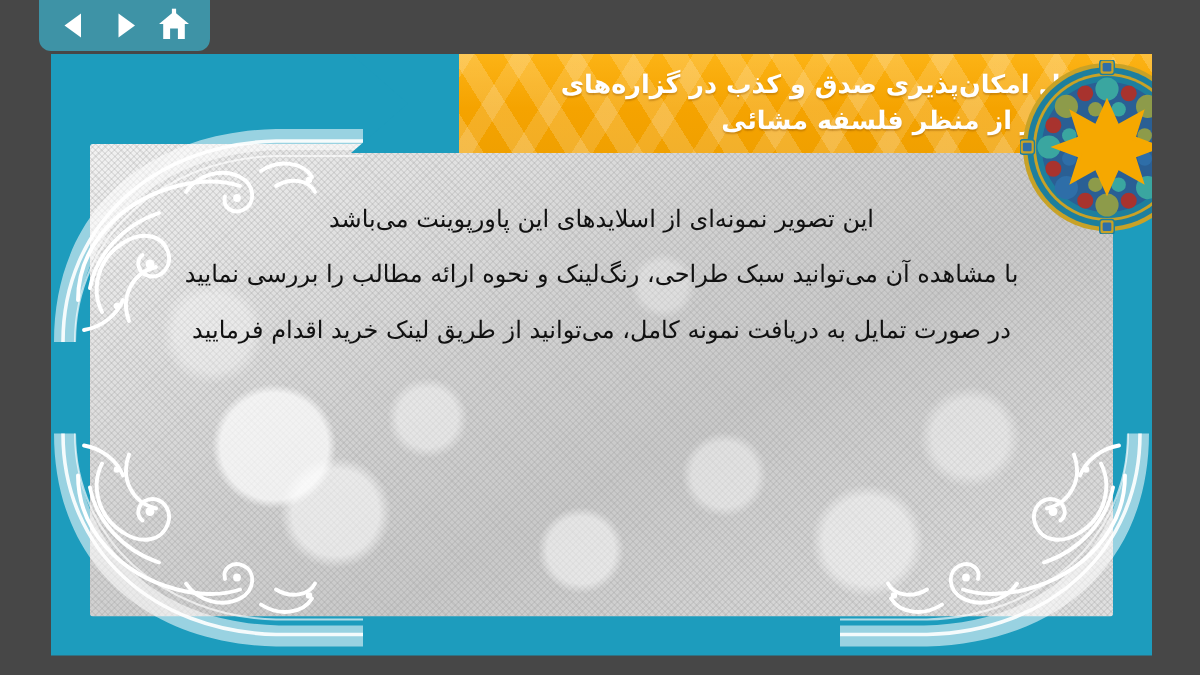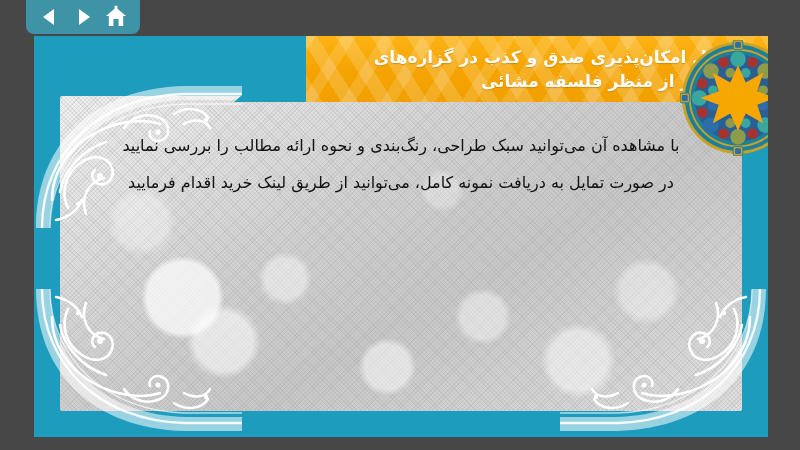--- a/index.html
+++ b/index.html
@@ -259,21 +259,22 @@
       </g>
       <g fill="#ffffff">
         <circle cx="144" cy="54" r="3"></circle>
         <circle cx="86" cy="98" r="2.6"></circle>
         <circle cx="38" cy="110" r="2.2"></circle>
         <circle cx="166" cy="26" r="2.2"></circle>
       </g>
     </svg>
 
     <div class="body-text">
-      <div class="body-line">با مشاهده آن می‌توانید سبک طراحی، رنگ‌بندی و نحوه ارائه مطالب را بررسی نمایید</div>
+      <div class="body-line">این تصویر نمونه‌ای از اسلایدهای این پاورپوینت می‌باشد</div>
+      <div class="body-line">با مشاهده آن می‌توانید سبک طراحی، رنگ‌لینک و نحوه ارائه مطالب را بررسی نمایید</div>
       <div class="body-line">در صورت تمایل به دریافت نمونه کامل، می‌توانید از طریق لینک خرید اقدام فرمایید</div>
     </div>
 
     <div class="title-wrap">
       <div class="title-tail"></div>
       <div class="title-band">
         <div class="title-line">تحلیل امکان‌پذیری صدق و کذب در گزاره‌های</div>
         <div class="title-line">مشهور از منظر فلسفه مشائی</div>
       </div>
     </div>

